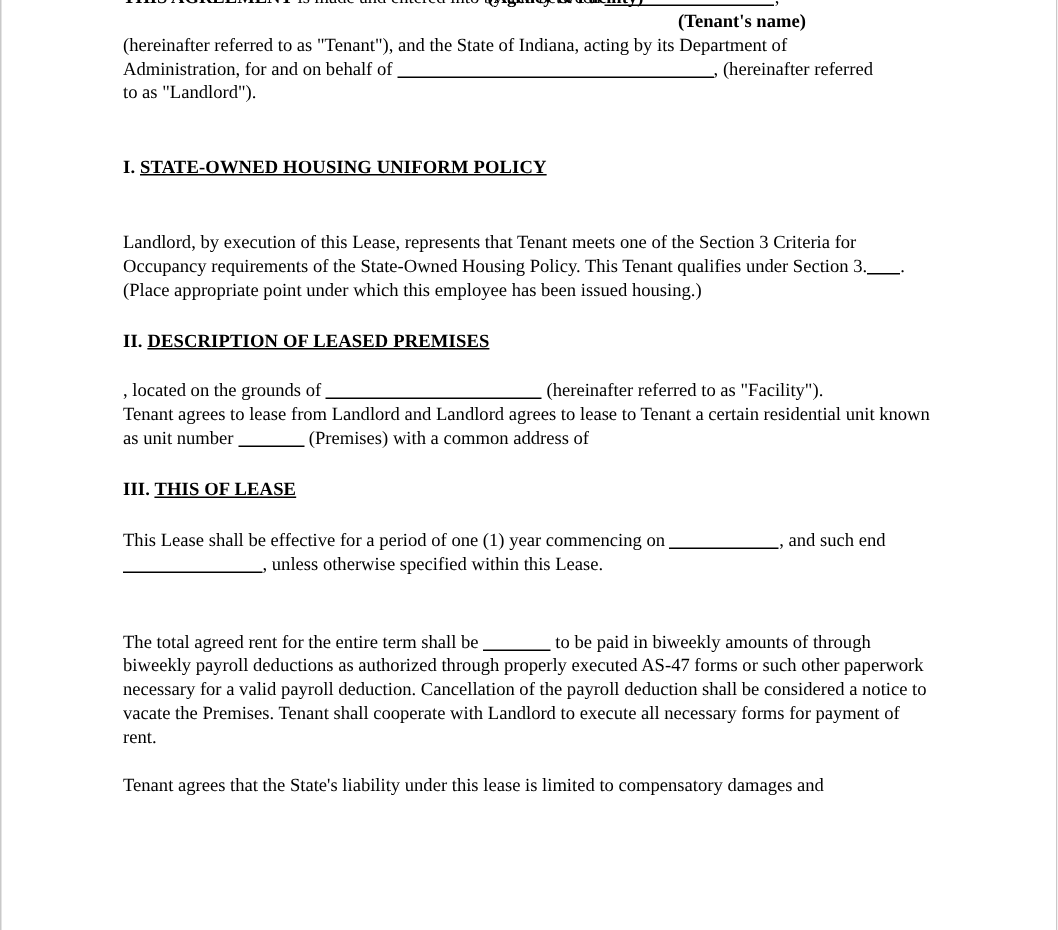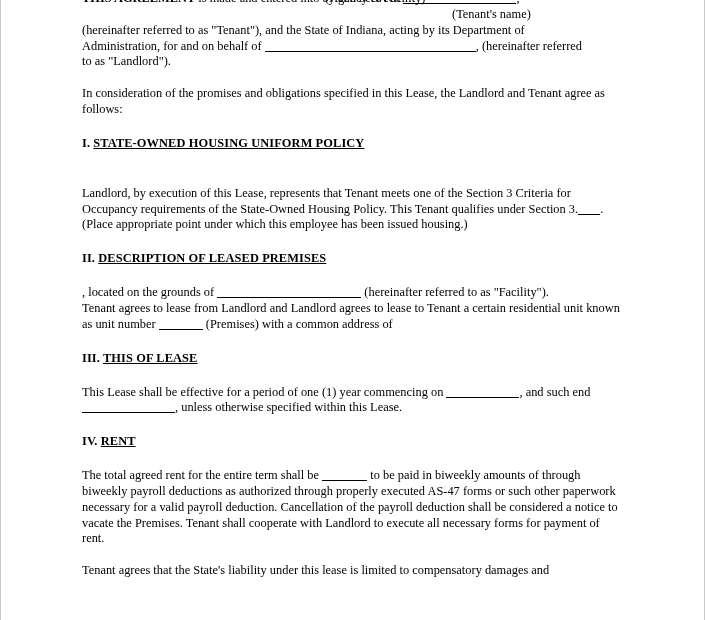--- a/index.html
+++ b/index.html
@@ -66,20 +66,21 @@
   .b-commence { width: 73px; }
   .b-end    { width: 93px; }
   .b-rent   { width: 45px; }
   .caption-row {
     position: relative;
     height: 15.85px;
   }
   .caption {
     position: absolute;
     white-space: nowrap;
+    font-weight: bold;
   }
   .cap-tenant { left: 370px; top: 0; }
   .cap-agency { left: 243px; top: 0; }
   .bold { font-weight: bold; }
 </style>
 </head>
 <body>
 
 <div id="page">
   <div id="doc-body">
@@ -93,21 +94,20 @@
 
       <p class="para">(hereinafter referred to as "Tenant"), and the State of Indiana, acting by its Department of</p>
 
       <p class="para"><span>Administration, for and on behalf of </span><span class="blank b-agency"></span><span>, (hereinafter referred</span></p>
 
       <p class="para"><span>to as "Landlord").</span><span class="caption cap-agency">(Agency &amp; Facility)</span></p>
     </div>
 
     <div class="gap-md"></div>
 
-    <p class="para">In consideration of the promises and obligations specified in this Lease, the Landlord and Tenant agree as follows:</p>
 
     <div class="gap-lg"></div>
 
     <p class="heading"><span class="num">I.</span><span> </span><span class="ttl">STATE-OWNED HOUSING UNIFORM POLICY</span></p>
 
     <div class="gap-lg"></div>
 
 
     <div class="gap-md"></div>
 
@@ -125,21 +125,20 @@
     <div class="gap-lg"></div>
 
     <p class="heading"><span class="num">III.</span><span>  </span><span class="ttl">THIS OF LEASE</span></p>
 
     <div class="gap-lg"></div>
 
     <p class="para"><span>This Lease shall be effective for a period of one (1) year commencing on </span><span class="blank b-commence"></span><span>, and such end </span><span class="blank b-end"></span><span>, unless otherwise specified within this Lease.</span></p>
 
     <div class="gap-lg"></div>
 
-    <p class="heading"><span class="num">IV.</span><span>  </span><span class="ttl">RENT</span></p>
 
     <div class="gap-lg"></div>
 
     <p class="para"><span>The total agreed rent for the entire term shall be </span><span class="blank b-rent"></span><span> to be paid in biweekly amounts of through biweekly payroll deductions as authorized through properly executed AS-47 forms or such other paperwork necessary for a valid payroll deduction.  Cancellation of the payroll deduction shall be considered a notice to vacate the Premises.  Tenant shall cooperate with Landlord to execute all necessary forms for payment of rent.</span></p>
 
     <div class="gap-md"></div>
 
     <p class="para">Tenant agrees that the State's liability under this lease is limited to compensatory damages and</p>
 
   </div>

